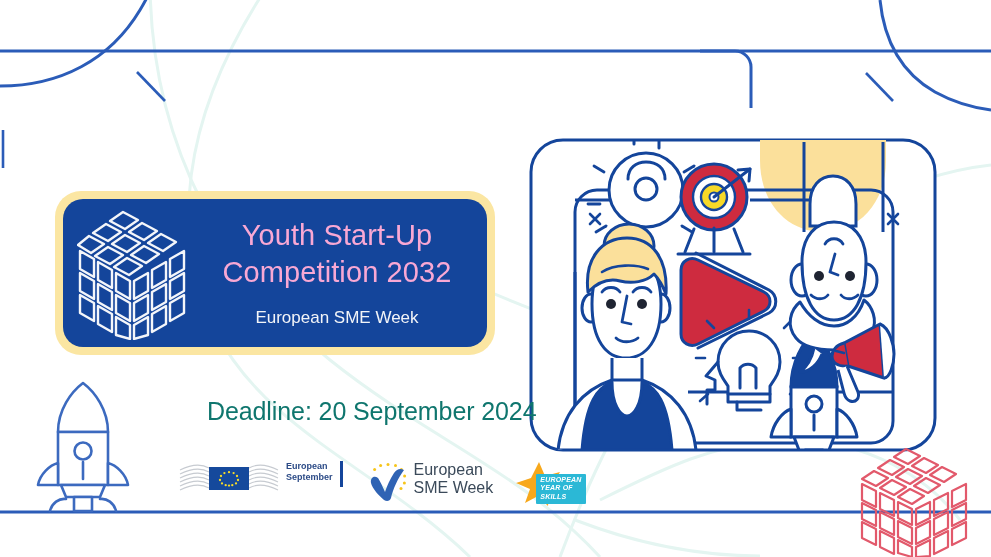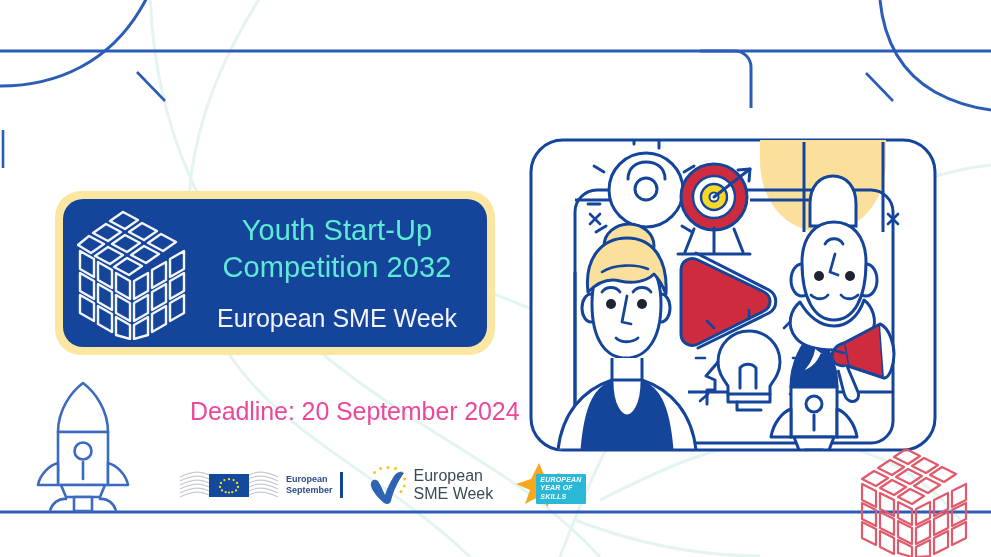--- a/index.html
+++ b/index.html
@@ -19,40 +19,40 @@
     z-index:6;
   }
   #badge-inner{
     width:100%;height:100%;border-radius:20px;background:#14459B;
     display:flex;align-items:center;box-sizing:border-box;
     padding:6px 14px 6px 10px;
   }
   #badge-cube{width:120px;height:134px;flex:0 0 auto;margin-left:4px;}
   #badge-text{flex:1;display:flex;flex-direction:column;align-items:center;justify-content:center;margin-left:4px;}
   .badge-title{
-    color:#5eead4;font-size:29px;line-height:1.28;font-weight:400;
+    color:#f9a8d4;font-size:29px;line-height:1.28;font-weight:400;
     letter-spacing:.1px;white-space:nowrap;text-align:center;
   }
   .badge-sub{
-    color:#F2F4F8;font-size:25px;line-height:1.3;margin-top:16px;
+    color:#F2F4F8;font-size:17px;line-height:1.3;margin-top:16px;
     white-space:nowrap;text-align:right;font-weight:400;
   }
 
   
   #deadline{
-    position:absolute;left:190px;top:397px;z-index:6;
-    color:#ec4899;font-size:25px;letter-spacing:-.1px;white-space:nowrap;
+    position:absolute;left:207px;top:397px;z-index:6;
+    color:#0f766e;font-size:25px;letter-spacing:-.1px;white-space:nowrap;
   }
 
   
   #logos{
     position:absolute;left:178px;top:461px;height:48px;z-index:6;
     display:flex;align-items:center;
   }
-  .logo{display:flex;align-items:center;height:48px;}
+  .logo{display:flex;align-items:flex-start;height:48px;}
   #logo-ec{margin-right:6px;}
   .ec-txt{
     font-size:9px;line-height:1.25;color:#2B4A86;margin-left:6px;white-space:nowrap;font-weight:600;
   }
   .ec-bar{width:3px;height:26px;background:#14459B;margin-left:7px;}
   #logo-sme{margin-left:17px;}
   .sme-txt{
     font-size:16px;line-height:1.12;color:#3B4A5A;margin-left:4px;white-space:nowrap;
   }
   #logo-eys{margin-left:22px;position:relative;}

